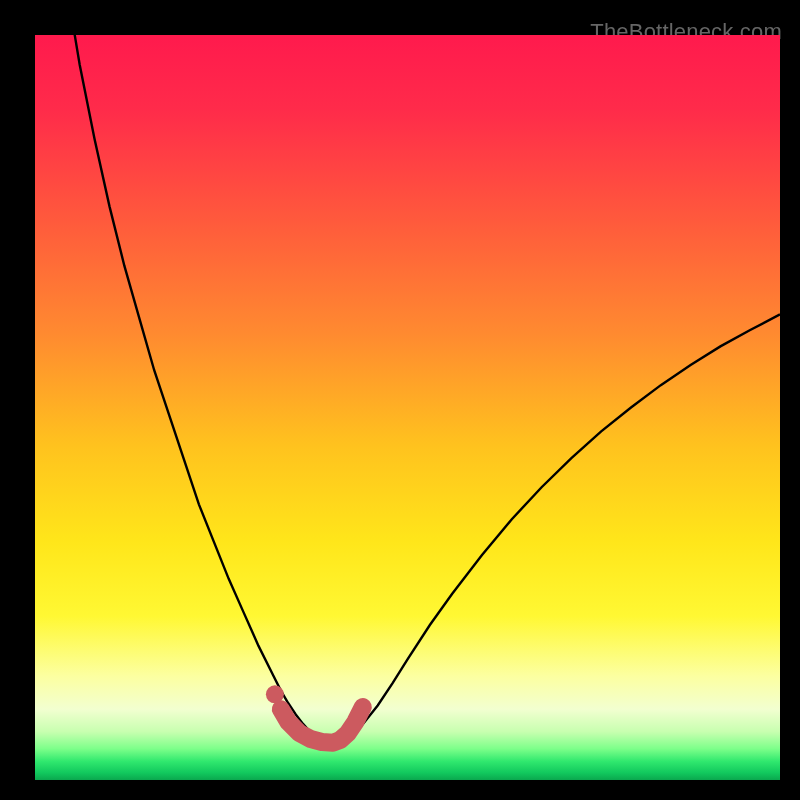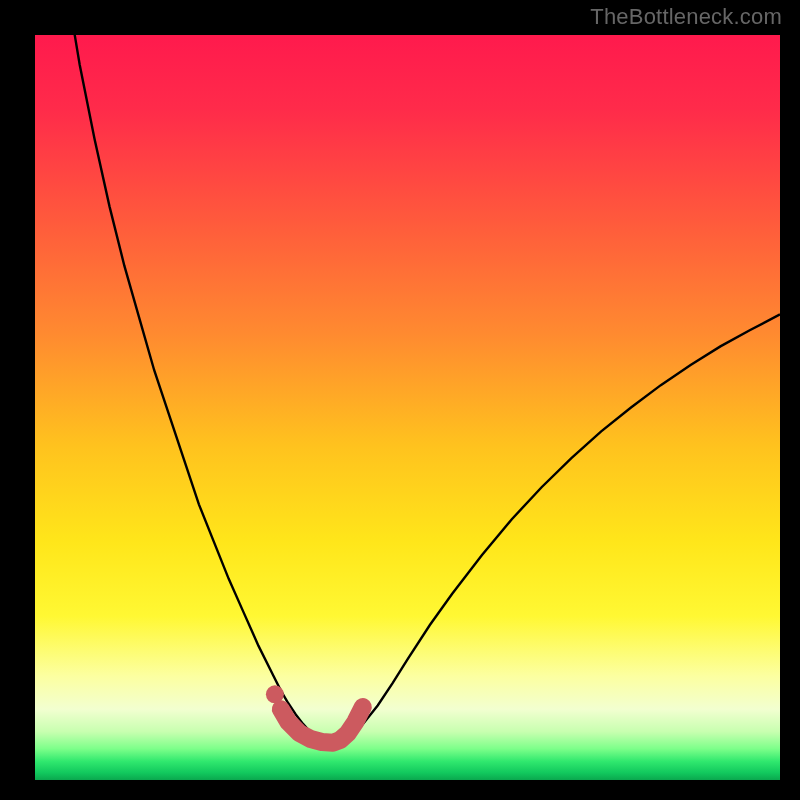--- a/index.html
+++ b/index.html
@@ -18,21 +18,21 @@
     width: 800px;
     height: 800px;
     background: #000;
   }
   .plot {
     position: absolute;
     background: #000;
   }
   .watermark {
     position: absolute;
-    top: 4px;
+    top: 19px;
     right: 18px;
     color: #666;
     font-size: 22px;
     letter-spacing: 0.2px;
     font-weight: 400;
   }
   svg { display: block; }
 </style>
 </head>
 <body>

